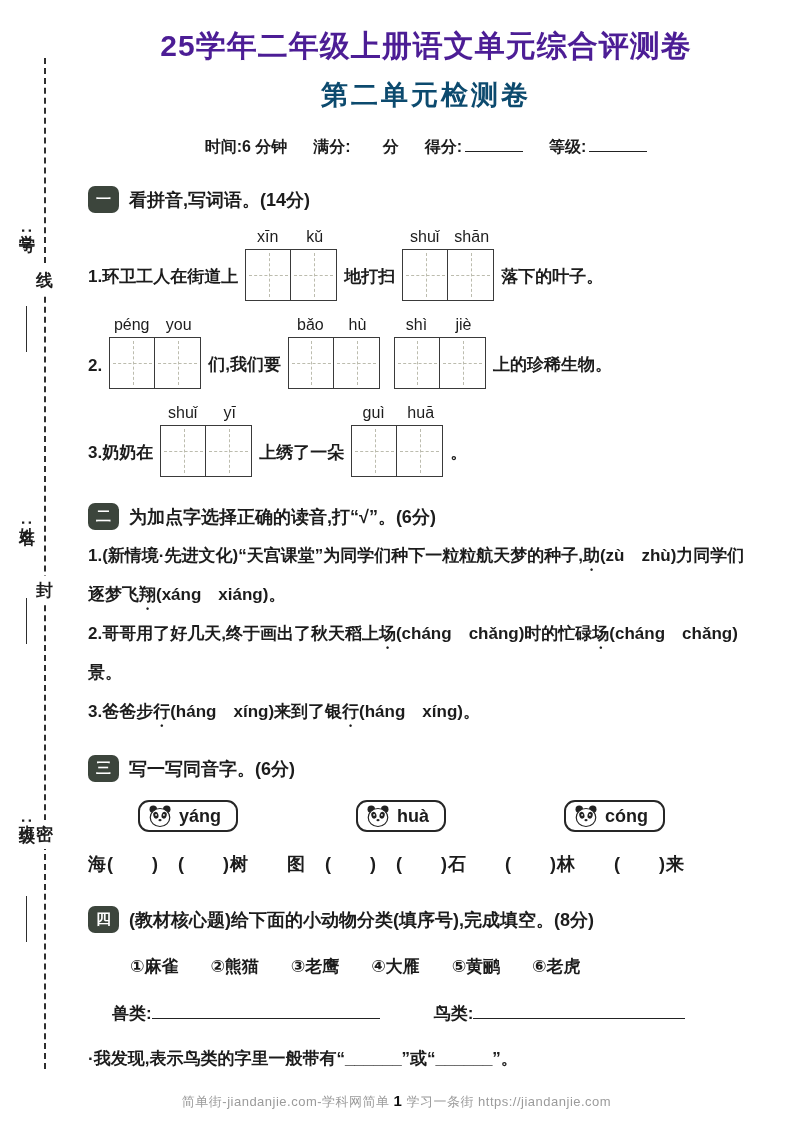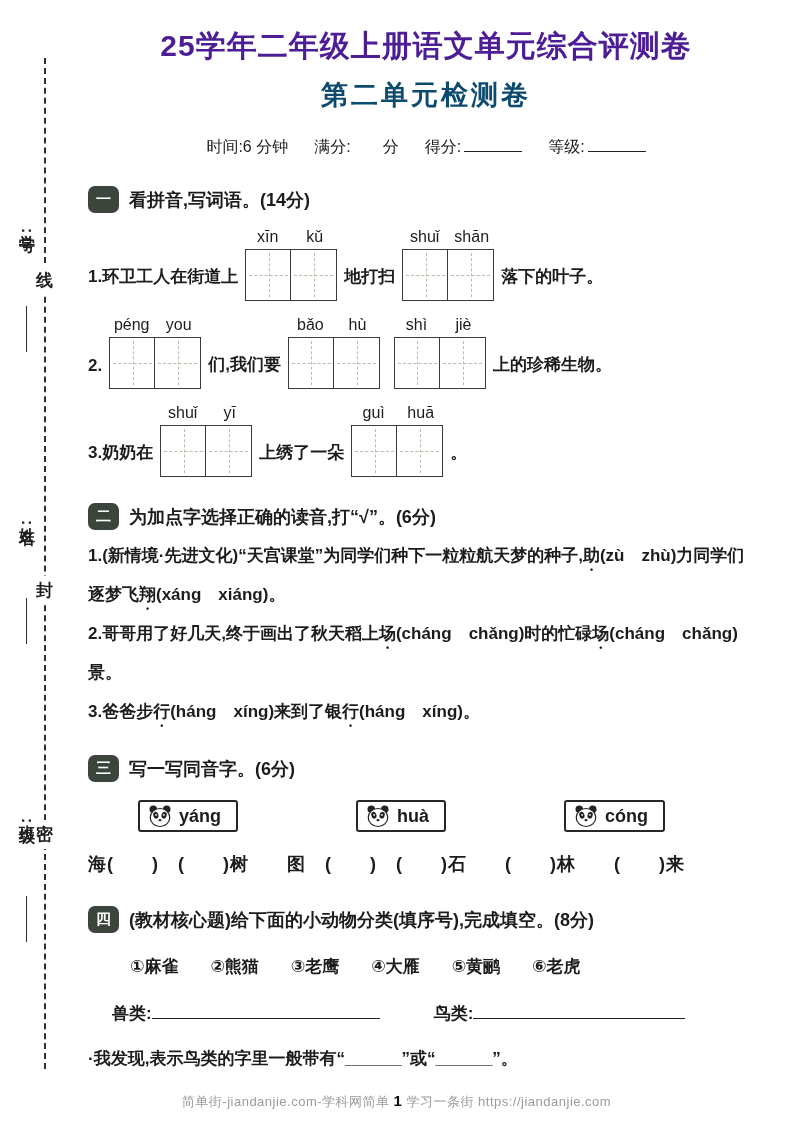--- a/index.html
+++ b/index.html
@@ -10,21 +10,21 @@
   
   .rail-dashed { position:absolute; left:44px; top:58px; bottom:52px; width:0; border-left:2px dashed #2e2e2e; }
   .v-label { position:absolute; writing-mode:vertical-rl; text-orientation:mixed; font-size:16px; font-weight:700; letter-spacing:3px; }
   .v-fill { position:absolute; width:0; border-left:1.6px solid #2e2e2e; }
   .seal-char { position:absolute; font-size:17px; font-weight:700; background:#fff; padding:3px 1px; }
 
   
   .content { position:absolute; left:88px; top:26px; width:676px; }
   .title { text-align:center; font-size:30px; font-weight:900; letter-spacing:1px; }
   .subtitle { text-align:center; font-size:27px; font-weight:800; letter-spacing:3px; margin-top:10px; color:#0c4a6e; }
-  .info-row { display:flex; justify-content:center; gap:26px; margin-top:24px; font-size:16px; font-weight:400; align-items:flex-start; }
+  .info-row { display:flex; justify-content:center; gap:26px; margin-top:24px; font-size:16px; font-weight:700; align-items:flex-start; }
   .blank-line { display:inline-block; width:58px; border-bottom:1.7px solid #222; height:5px; margin-left:3px; }
 
   .sec-head { display:flex; align-items:center; gap:10px; }
   .badge { min-width:31px; height:27px; background:#3c453c; color:#fff; border-radius:7px;
            display:inline-flex; align-items:center; justify-content:center; font-size:15px; font-weight:700; flex:0 0 auto; }
   .sec-title { font-size:18px; font-weight:800; }
 
   
   #s1-questions .q-row { display:flex; align-items:flex-end; margin-top:15px; font-size:17px; font-weight:600; }
   .q-text { padding-bottom:13px; white-space:nowrap; }
@@ -37,21 +37,21 @@
   .wbox::before { content:""; position:absolute; top:3px; bottom:3px; left:50%; border-left:1px dashed #bcbcae; }
   .wbox::after  { content:""; position:absolute; left:3px; right:3px; top:50%; border-top:1px dashed #bcbcae; }
 
   
   #s2-questions { margin-top:6px; }
   .s2-q { font-size:17px; font-weight:600; line-height:2.3; width:662px; }
   .dotted { -webkit-text-emphasis:filled dot; -webkit-text-emphasis-position:under; text-emphasis:filled dot; text-emphasis-position:under left; }
 
   
   .cards-row { display:flex; gap:118px; margin:18px 0 0 50px; }
-  .py-card { display:inline-flex; align-items:center; gap:7px; border:2px solid #262626; border-radius:3px;
+  .py-card { display:inline-flex; align-items:center; gap:7px; border:2px solid #262626; border-radius:11px;
              padding:2px 15px 2px 8px; font-size:18px; font-weight:600; }
   .panda svg { display:block; }
   .answer-line { margin-top:20px; font-size:18px; font-weight:600; letter-spacing:1px; }
 
   
   .animals-row { display:flex; gap:32px; margin:22px 0 0 42px; font-size:17px; font-weight:600; }
   .class-row { display:flex; align-items:flex-end; gap:54px; margin:24px 0 0 24px; font-size:17px; font-weight:700; }
   .fill-blank { display:inline-block; border-bottom:1.7px solid #222; height:5px; }
   .discovery { margin-top:22px; font-size:17px; font-weight:600; }
 

